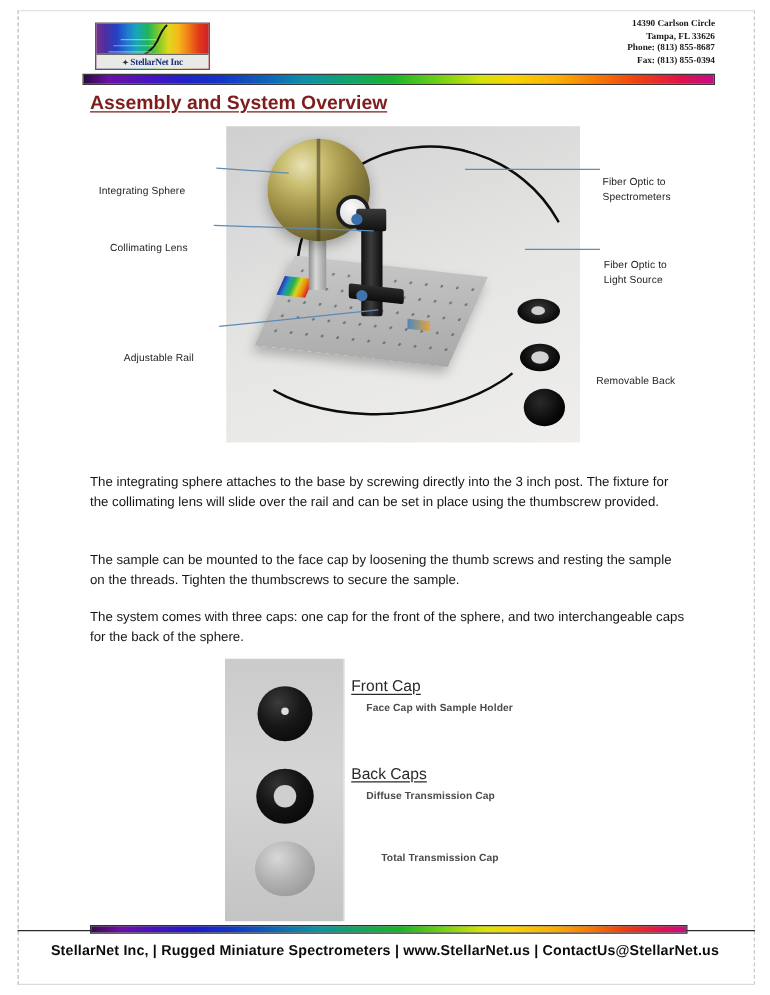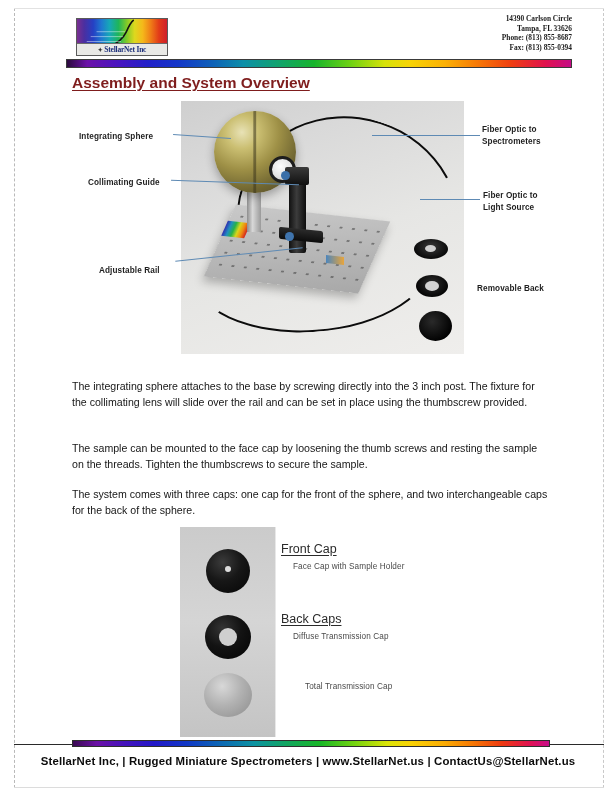--- a/index.html
+++ b/index.html
@@ -230,24 +230,25 @@
   }
   .cap-c {
     right: 12px; top: 210px; width: 33px; height: 30px;
     background: radial-gradient(circle at 40% 35%, #2a2a2a, #000 75%);
   }
 
   
   .callout {
     position: absolute;
     font-size: 8.2px;
-    font-weight: bold;
+    font-weight: normal;
     color: #1e1e1e;
     line-height: 11.5px;
     letter-spacing: 0.1px;
+    margin-top: 16px;
   }
   .leader {
     position: absolute;
     height: 1.4px;
     background: #5e8ab4;
   }
 
   
   .body-copy {
     position: absolute;
@@ -294,21 +295,21 @@
   .cap-title {
     position: absolute;
     font-size: 12.5px;
     color: #2a2a2a;
     text-decoration: underline;
     text-underline-offset: 2px;
   }
   .cap-sub {
     position: absolute;
     font-size: 8.2px;
-    font-weight: normal;
+    font-weight: bold;
     color: #4a4a4a;
     letter-spacing: 0.1px;
     padding-left: 12px;
   }
 
   
   .footer-rule {
     position: absolute;
     left: 14px; right: 12px; top: 744px;
     border-top: 1px solid #2a2a2a;
@@ -384,21 +385,21 @@
     <div class="thumb-blue2"></div>
     <div class="fiber-tip"></div>
     <div class="cap-a"></div>
     <div class="cap-b"></div>
     <div class="cap-c"></div>
   </div>
 
   <div class="callout" style="left:79px; top:131px;">Integrating Sphere</div>
   <div class="leader" style="left:173px; top:136px; width:58px; transform:rotate(4deg);"></div>
 
-  <div class="callout" style="left:88px; top:177px;">Collimating Guide</div>
+  <div class="callout" style="left:88px; top:177px;">Collimating Lens</div>
   <div class="leader" style="left:171px; top:182px; width:128px; transform:rotate(2deg);"></div>
 
   <div class="callout" style="left:99px; top:265px;">Adjustable Rail</div>
   <div class="leader" style="left:175px; top:254px; width:128px; transform:rotate(-6deg);"></div>
 
   <div class="callout" style="left:482px; top:124px;">
     <div>Fiber Optic to</div>
     <div>Spectrometers</div>
   </div>
   <div class="leader" style="left:372px; top:135px; width:108px;"></div>

